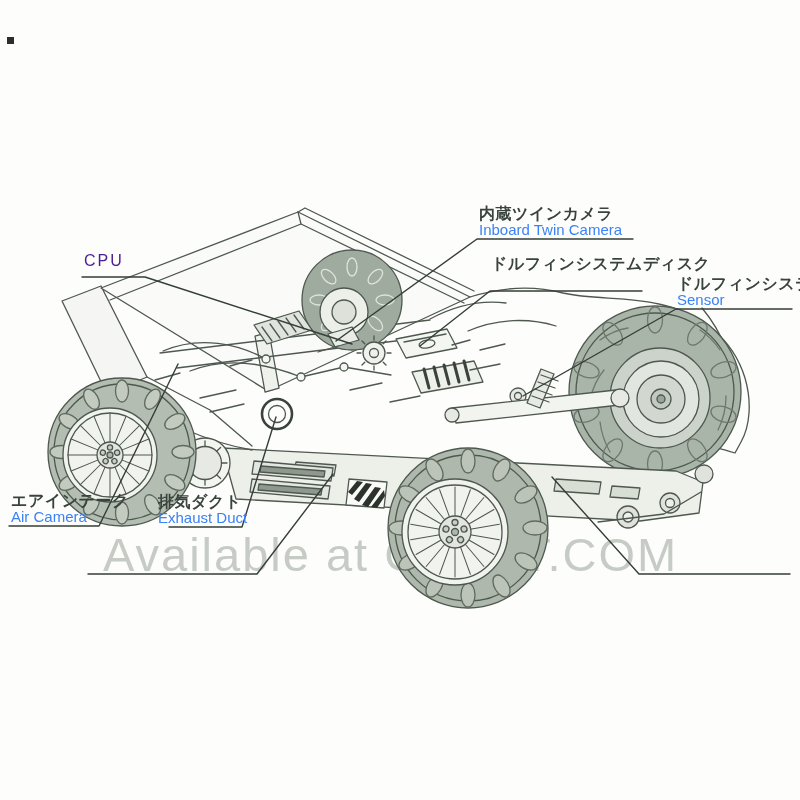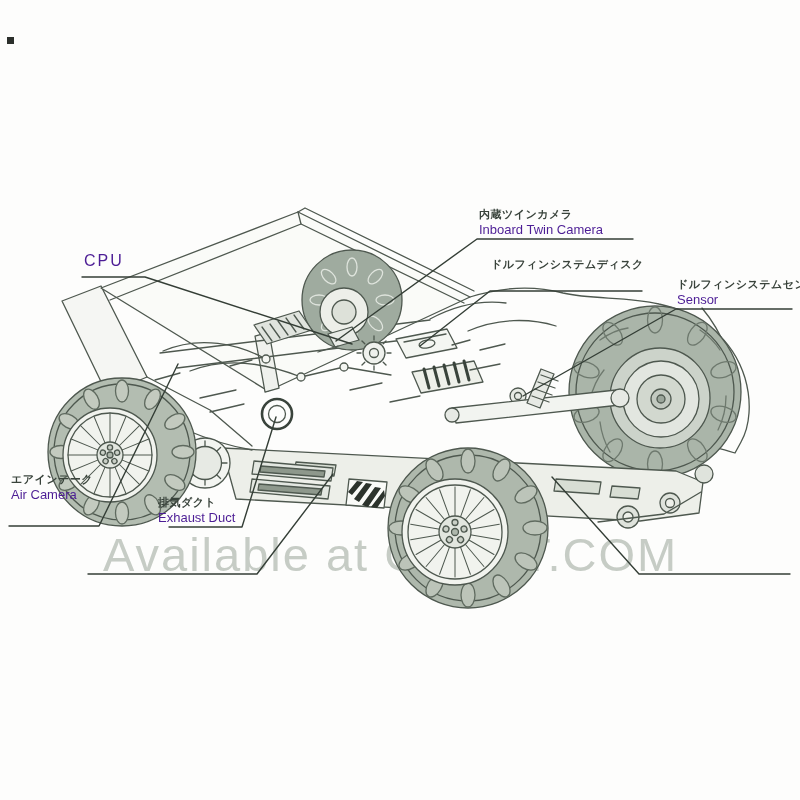--- a/index.html
+++ b/index.html
@@ -3,22 +3,22 @@
 <meta charset="utf-8">
 <style>
   html,body{margin:0;padding:0;background:#fdfdfc;}
   .canvas{position:relative;width:800px;height:800px;overflow:hidden;
           font-family:"Liberation Sans", sans-serif;background:#fdfdfc;}
   .canvas svg{position:absolute;left:0;top:0;}
   .watermark{position:absolute;left:103px;top:527px;font-size:47px;letter-spacing:2px;
              color:#c6ccc5;white-space:nowrap;z-index:1;}
   .art{z-index:2;}
   .callout{position:absolute;z-index:3;color:#39433b;white-space:nowrap;}
-  .callout .jp{font-size:11px;font-weight:600;line-height:16px;letter-spacing:.5px;}
-  .callout .en{font-size:13px;font-weight:400;line-height:16px;color:#4c1d95;}
+  .callout .jp{font-size:16px;font-weight:600;line-height:16px;letter-spacing:.5px;}
+  .callout .en{font-size:15px;font-weight:400;line-height:16px;color:#3b82f6;}
   .callout.cpu{font-size:16px;letter-spacing:2px;line-height:18px;color:#4c1d95;}
   .artifact{position:absolute;left:7px;top:37px;width:7px;height:7px;background:#2b2f2b;z-index:3;}
 </style>
 </head>
 <body>
 
 <div class="canvas">
 
   <div class="watermark">Available at GREAT.COM</div>
   <div class="artifact"></div>
@@ -286,21 +286,21 @@
 
   <div class="callout" style="left:491px;top:256px">
     <div class="jp">ドルフィンシステムディスク</div>
   </div>
 
   <div class="callout" style="left:677px;top:276px">
     <div class="jp">ドルフィンシステムセンサー</div>
     <div class="en">Sensor</div>
   </div>
 
-  <div class="callout" style="left:11px;top:471px">
+  <div class="callout" style="left:11px;top:493px">
     <div class="jp">エアインテーク</div>
     <div class="en">Air Camera</div>
   </div>
 
   <div class="callout" style="left:158px;top:494px">
     <div class="jp">排気ダクト</div>
     <div class="en">Exhaust Duct</div>
   </div>
 
 

